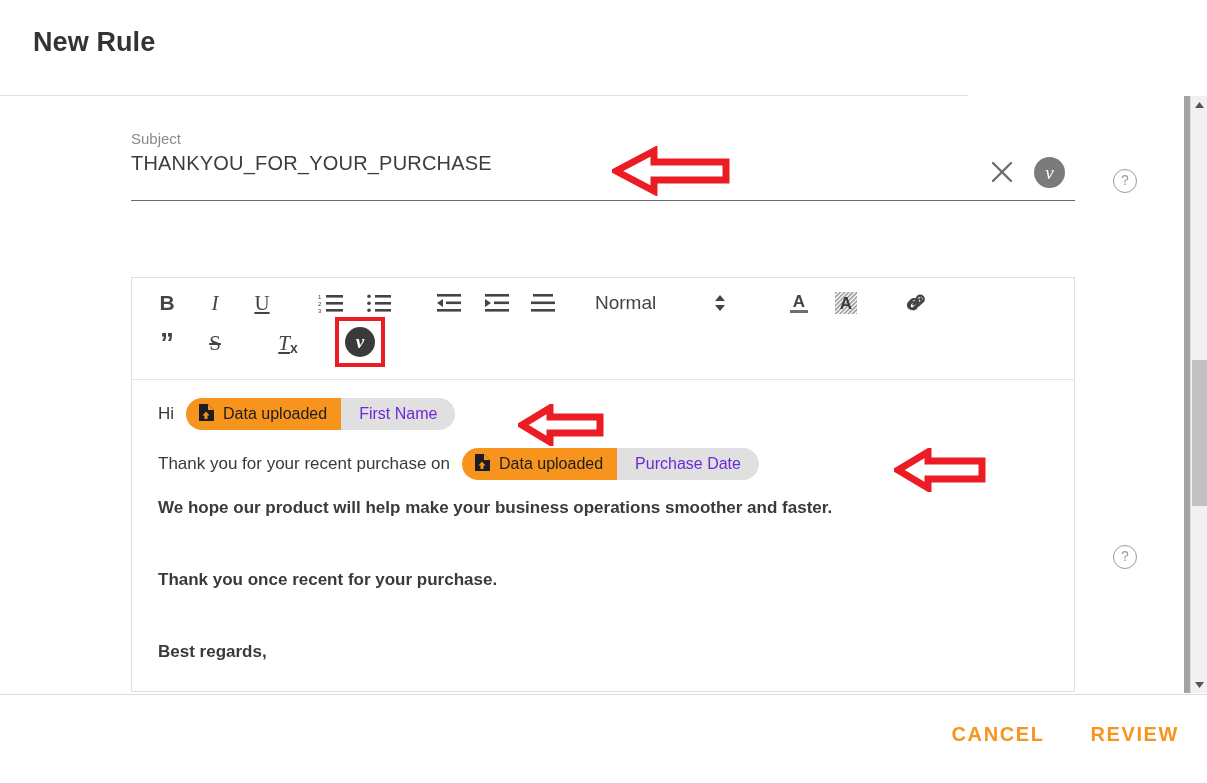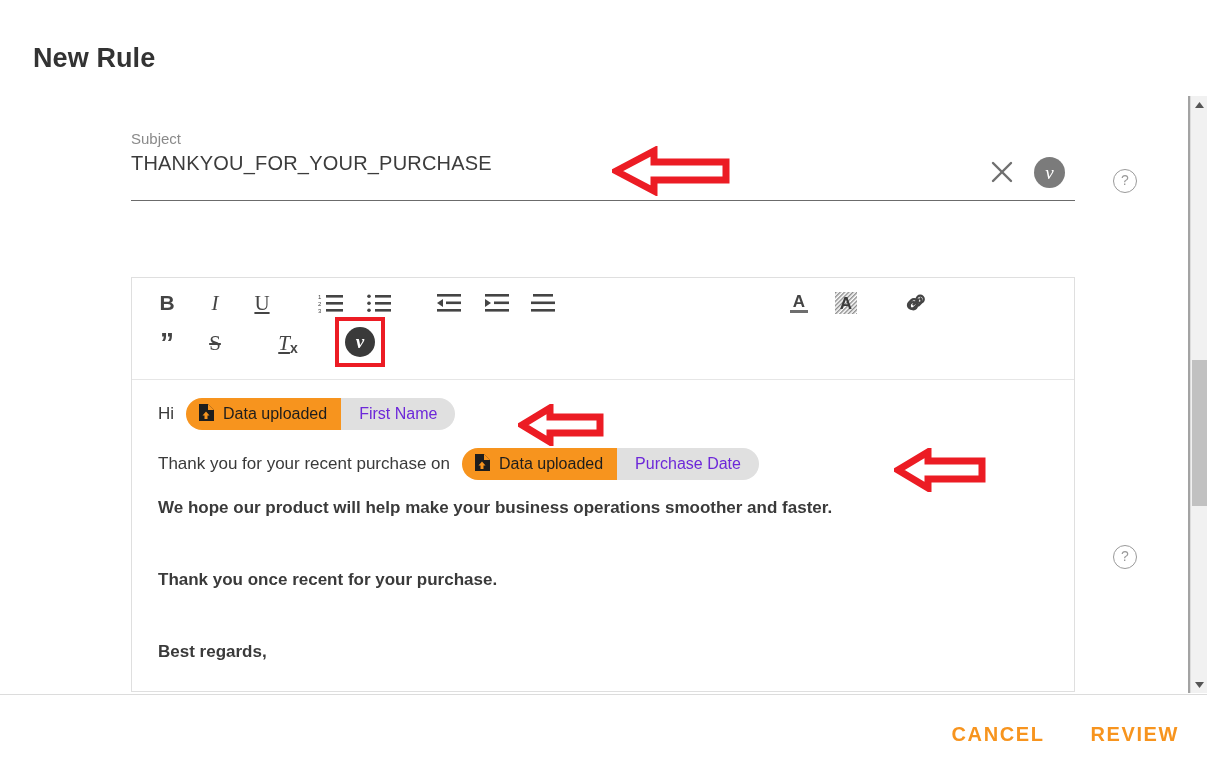--- a/index.html
+++ b/index.html
@@ -14,21 +14,21 @@
     height: 783px;
     overflow: hidden;
     position: relative;
     color: #333333;
     -webkit-font-smoothing: antialiased;
   }
 
   
   .app-header {
     position: absolute;
-    left: 0; top: 16px;
+    left: 0; top: 0;
     width: 968px;
     height: 96px;
     border-bottom: 1px solid #e3e3e3;
     box-sizing: border-box;
     background: #fff;
   }
   .page-title {
     position: absolute;
     left: 33px;
     top: 27px;
@@ -40,21 +40,21 @@
 
   
   .content-region {
     position: absolute;
     left: 0;
     top: 96px;
     width: 1190px;
     height: 597px;
     background: #ffffff;
     overflow: hidden;
-    border-right: 2px solid #a3a3a3;
+    border-right: 6px solid #a3a3a3;
     box-sizing: border-box;
   }
 
   
   .subject-block {
     position: absolute;
     left: 131px;
     top: 34px;
     width: 944px;
   }
@@ -428,20 +428,29 @@
         <div class="tb-btn" style="left:394px; width:34px;">
           <span>
             <svg width="26" height="22" viewBox="0 0 26 22" aria-hidden="true">
               <rect x="3" y="2" width="20" height="2.6" fill="#444"></rect>
               <rect x="1" y="9.5" width="24" height="2.6" fill="#444"></rect>
               <rect x="1" y="17" width="24" height="2.6" fill="#444"></rect>
             </svg>
           </span>
         </div>
 
+        <div class="tb-picker" style="left:463px;">
+          <span class="tb-picker-label">Normal</span>
+          <span class="tb-picker-arrows">
+            <svg width="12" height="18" viewBox="0 0 12 18" aria-hidden="true">
+              <polygon points="6,1 11,7 1,7" fill="#444"></polygon>
+              <polygon points="6,17 11,11 1,11" fill="#444"></polygon>
+            </svg>
+          </span>
+        </div>
 
         <div class="tb-btn" style="left:650px; width:34px;">
           <span>
             <svg width="26" height="26" viewBox="0 0 26 26" aria-hidden="true">
               <text x="13" y="17" font-size="17" fill="#444" text-anchor="middle" font-family="Liberation Sans, sans-serif" font-weight="bold">A</text>
               <rect x="4" y="20" width="18" height="3" fill="#6e6e6e"></rect>
             </svg>
           </span>
         </div>
 

